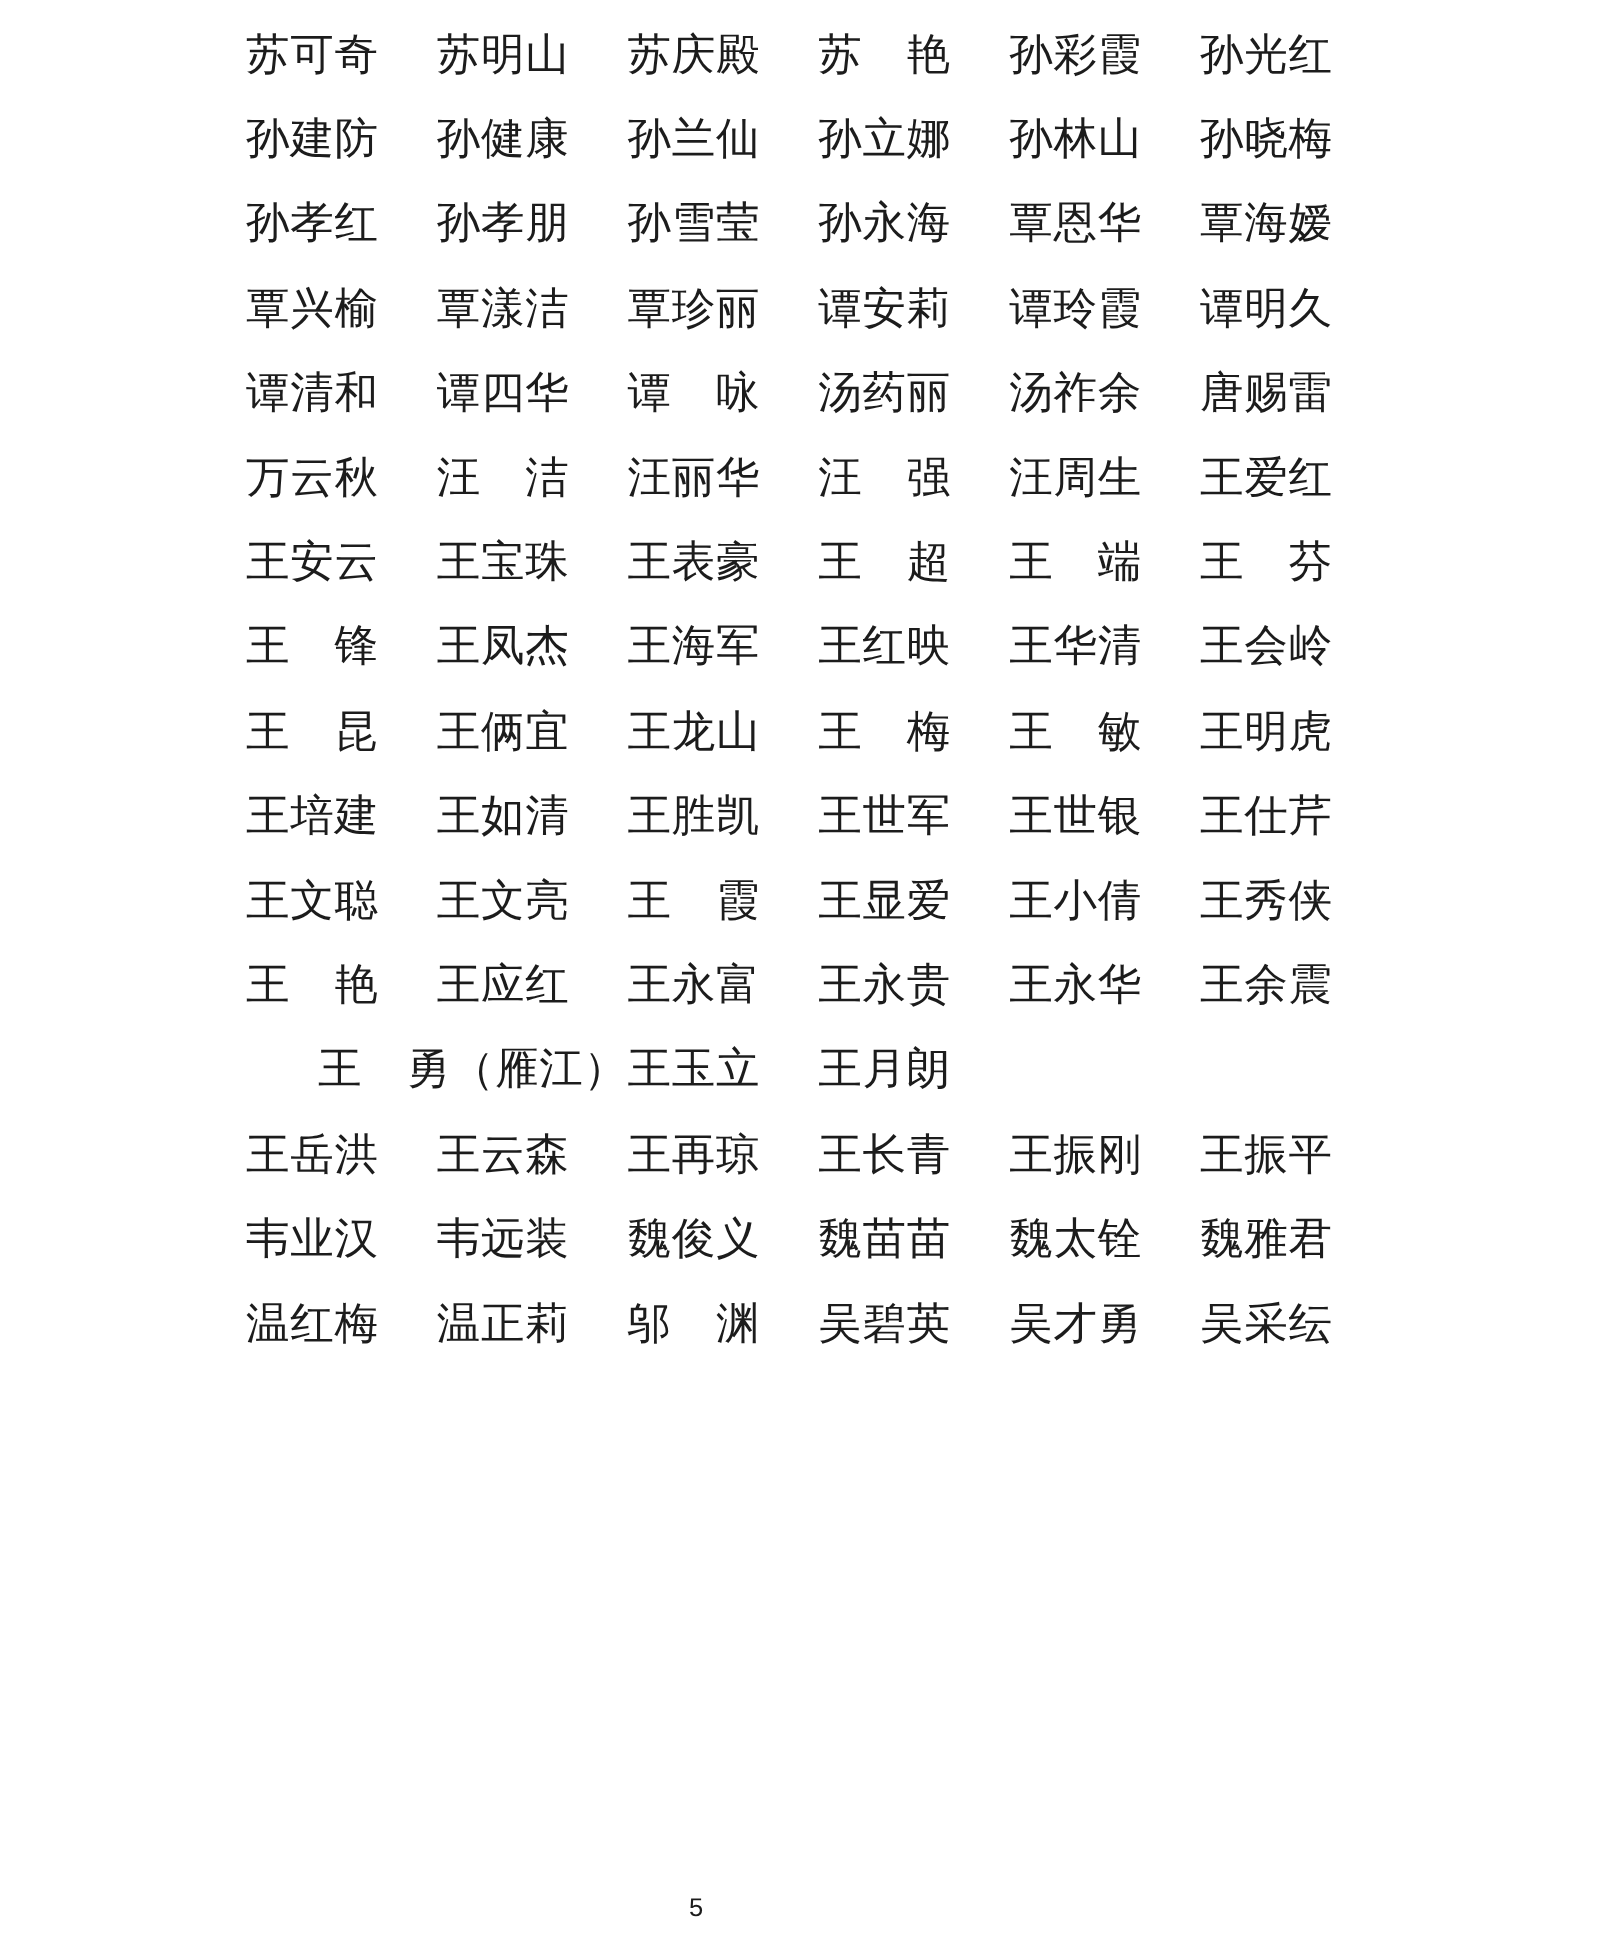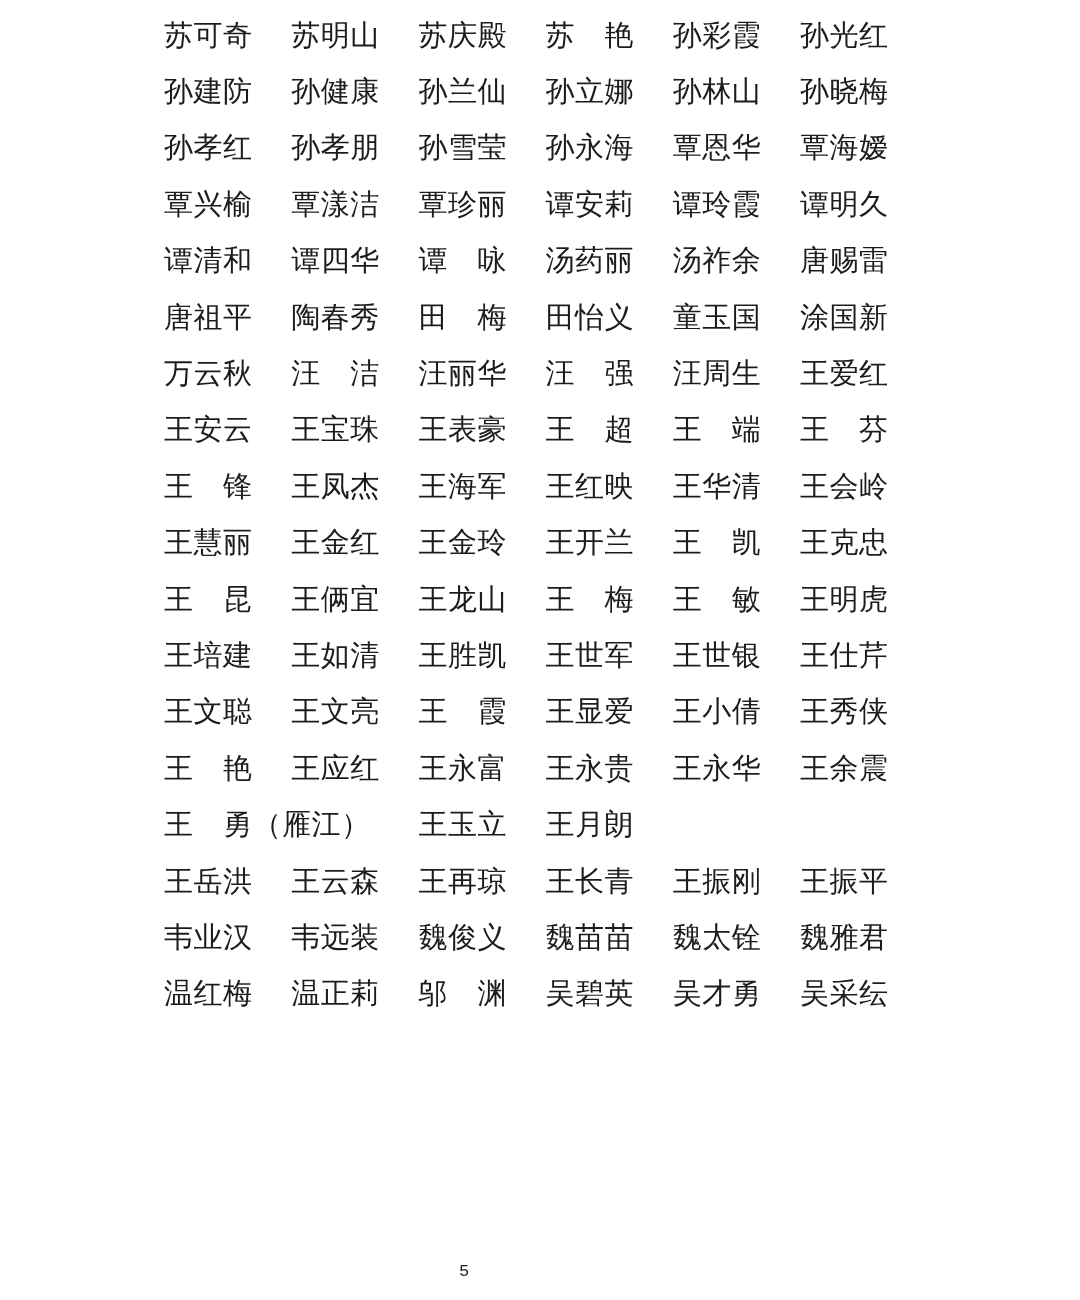--- a/index.html
+++ b/index.html
@@ -6,21 +6,21 @@
     margin: 0;
     padding: 0;
     background: #ffffff;
   }
   .page {
     position: relative;
     width: 928px;
     height: 1300px;
     background: #ffffff;
     overflow: hidden;
-    font-family: Liberation Mono, monospace;
+    font-family: Liberation Sans, sans-serif;
     color: #1c1c1c;
   }
   .name-grid {
     position: absolute;
     left: 164px;
     top: 9px;
     width: 770px;
   }
   .name-row {
     display: grid;
@@ -30,20 +30,21 @@
   }
   .name-cell {
     font-size: 29px;
     line-height: 1;
     white-space: nowrap;
     text-align: left;
     letter-spacing: 0.5px;
   }
   .name-cell.span2 {
     grid-column: span 2;
+    margin-left: 48px;
   }
   .page-number {
     position: absolute;
     left: 0;
     right: 0;
     top: 1262px;
     text-align: center;
     font-size: 17px;
     color: #1c1c1c;
   }
@@ -87,28 +88,20 @@
       </div>
       <div class="name-row">
         <div class="name-cell">谭清和</div>
         <div class="name-cell">谭四华</div>
         <div class="name-cell">谭　咏</div>
         <div class="name-cell">汤药丽</div>
         <div class="name-cell">汤祚余</div>
         <div class="name-cell">唐赐雷</div>
       </div>
       <div class="name-row">
-        <div class="name-cell">唐祖平</div>
-        <div class="name-cell">陶春秀</div>
-        <div class="name-cell">田　梅</div>
-        <div class="name-cell">田怡义</div>
-        <div class="name-cell">童玉国</div>
-        <div class="name-cell">涂国新</div>
-      </div>
-      <div class="name-row">
         <div class="name-cell">万云秋</div>
         <div class="name-cell">汪　洁</div>
         <div class="name-cell">汪丽华</div>
         <div class="name-cell">汪　强</div>
         <div class="name-cell">汪周生</div>
         <div class="name-cell">王爱红</div>
       </div>
       <div class="name-row">
         <div class="name-cell">王安云</div>
         <div class="name-cell">王宝珠</div>
@@ -117,28 +110,20 @@
         <div class="name-cell">王　端</div>
         <div class="name-cell">王　芬</div>
       </div>
       <div class="name-row">
         <div class="name-cell">王　锋</div>
         <div class="name-cell">王凤杰</div>
         <div class="name-cell">王海军</div>
         <div class="name-cell">王红映</div>
         <div class="name-cell">王华清</div>
         <div class="name-cell">王会岭</div>
-      </div>
-      <div class="name-row">
-        <div class="name-cell">王慧丽</div>
-        <div class="name-cell">王金红</div>
-        <div class="name-cell">王金玲</div>
-        <div class="name-cell">王开兰</div>
-        <div class="name-cell">王　凯</div>
-        <div class="name-cell">王克忠</div>
       </div>
       <div class="name-row">
         <div class="name-cell">王　昆</div>
         <div class="name-cell">王俩宜</div>
         <div class="name-cell">王龙山</div>
         <div class="name-cell">王　梅</div>
         <div class="name-cell">王　敏</div>
         <div class="name-cell">王明虎</div>
       </div>
       <div class="name-row">

